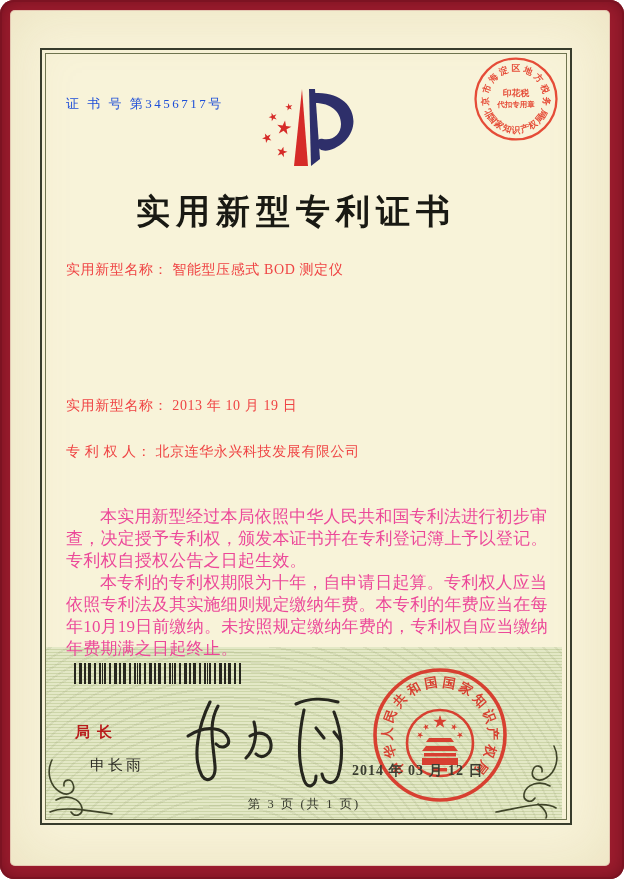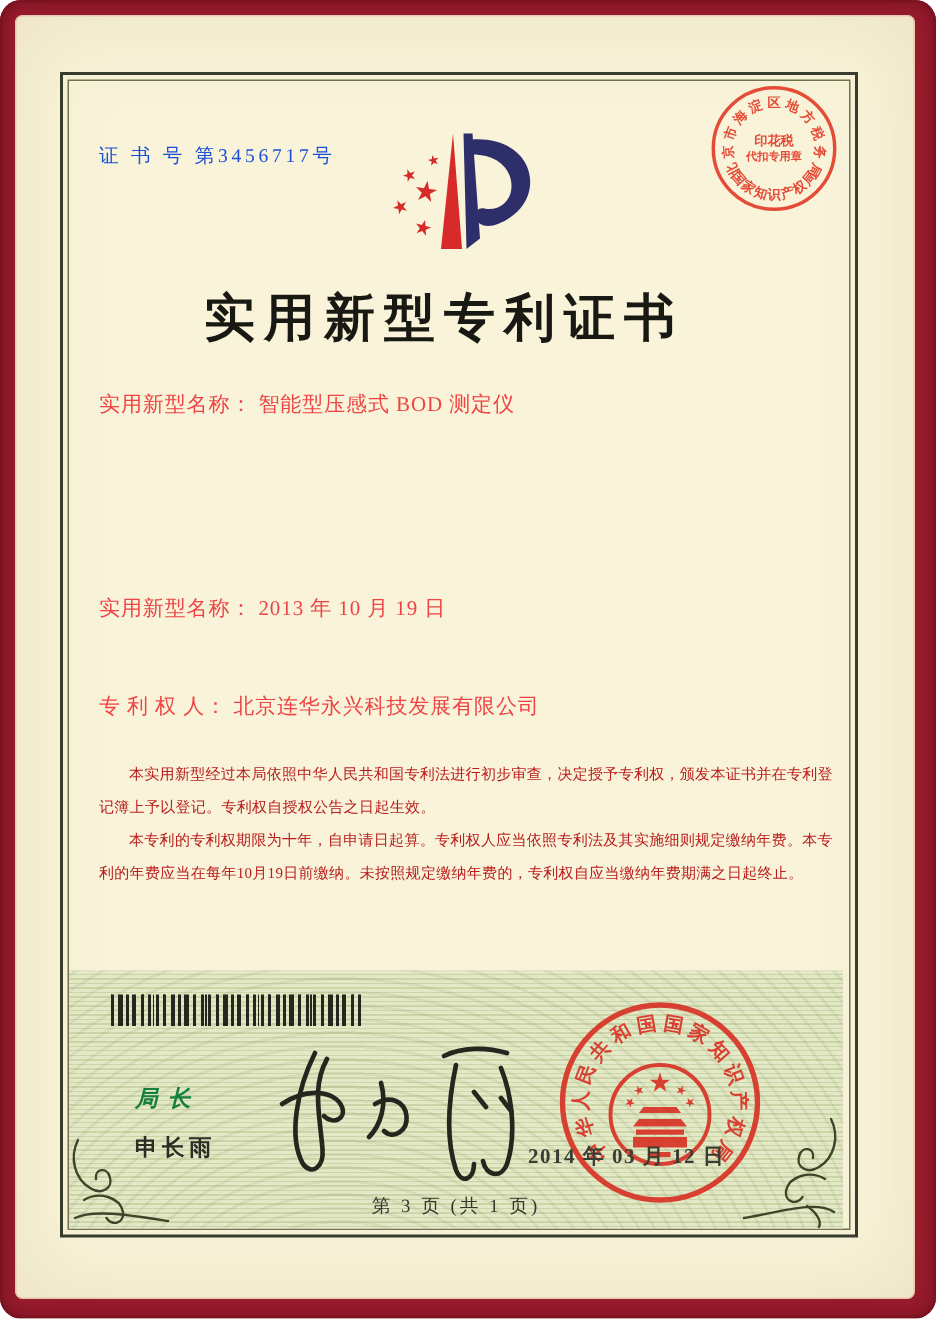--- a/index.html
+++ b/index.html
@@ -16,36 +16,36 @@
   .certno{position:absolute;left:66px;top:95px;font-size:13px;letter-spacing:2.5px;color:#1d4ed8;z-index:4;}
   .logo{position:absolute;left:256px;top:82px;width:100px;height:98px;z-index:3;}
   .tax-seal{position:absolute;left:472px;top:55px;width:88px;height:88px;opacity:.93;z-index:4;}
   .tax-seal text{fill:#e4402c;font-weight:bold;font-family:"Liberation Serif",serif;}
 
   .title{position:absolute;left:32px;top:189px;width:528px;text-align:center;font-size:34px;
         font-weight:700;letter-spacing:6px;color:#191913;z-index:3;}
 
   .field{position:absolute;left:66px;font-size:14px;font-weight:400;color:#ef4444;
         letter-spacing:.6px;white-space:nowrap;z-index:3;}
-  .paras{position:absolute;left:66px;top:506px;width:496px;font-size:10px;line-height:22px;
-        color:#b91c1c;letter-spacing:.2px;z-index:3;}
+  .paras{position:absolute;left:66px;top:506px;width:496px;font-size:17px;line-height:22px;
+        color:#ec4899;letter-spacing:.2px;z-index:3;}
   .paras p{margin:0;text-indent:2em;}
 
   .band{position:absolute;left:46px;top:647px;width:516px;height:172px;z-index:1;
         background:repeating-linear-gradient(180deg,#e3e8c6 0 2px,#ccd5a8 2px 3px);}
   .band::after{content:'';position:absolute;inset:0;
         background:repeating-radial-gradient(circle at 35% 170%, rgba(110,120,70,0) 0 7px, rgba(110,120,70,.10) 7px 9px);}
 
   .barcode{position:absolute;left:74px;top:663px;width:168px;height:21px;z-index:2;
         background:repeating-linear-gradient(90deg,#26261e 0 2px,rgba(0,0,0,0) 2px 5px),
                    repeating-linear-gradient(90deg,#26261e 0 1px,rgba(0,0,0,0) 1px 7px);}
 
-  .signer-title{position:absolute;left:90px;top:723px;font-size:15px;font-weight:600;
-        letter-spacing:7px;color:#15803d;z-index:3;font-style:italic;}
-  .signer-name{position:absolute;left:90px;top:756px;font-size:15px;font-weight:700;
+  .signer-title{position:absolute;left:75px;top:723px;font-size:15px;font-weight:600;
+        letter-spacing:7px;color:#b91c1c;z-index:3;}
+  .signer-name{position:absolute;left:90px;top:756px;font-size:15px;font-weight:400;
         letter-spacing:3px;color:#2c2c24;z-index:3;}
   .sig{position:absolute;left:158px;top:684px;z-index:3;}
 
   .gov-seal{position:absolute;left:370px;top:665px;width:140px;height:140px;z-index:3;opacity:.95;}
   .gov-seal text{fill:#d8382a;font-weight:bold;font-family:"Liberation Serif",serif;}
   .seal-date{position:absolute;left:352px;top:762px;font-size:14px;font-weight:600;
         color:#3a3d31;letter-spacing:1px;z-index:4;}
 
   .footer{position:absolute;left:40px;top:796px;width:528px;text-align:center;font-size:12.5px;
         color:#34372b;letter-spacing:2px;z-index:3;}
@@ -111,21 +111,21 @@
         <text transform="translate(76.8 72.5) rotate(-50.0)" text-anchor="middle" dominant-baseline="central" font-size="10">局</text>
       </g>
     <text x="50" y="47" text-anchor="middle" font-size="10">印花税</text>
     <text x="50" y="59" text-anchor="middle" font-size="8.5">代扣专用章</text>
   </svg>
 
   <div class="title">实用新型专利证书</div>
 
   <div class="field" style="top:261px"><span>实用新型名称：</span> <span>智能型压感式 BOD 测定仪</span></div>
   <div class="field" style="top:397px"><span>实用新型名称：</span> <span>2013 年 10 月 19 日</span></div>
-  <div class="field" style="top:462px"><span>专 利 权 人：</span> <span>北京连华永兴科技发展有限公司</span></div>
+  <div class="field" style="top:443px"><span>专 利 权 人：</span> <span>北京连华永兴科技发展有限公司</span></div>
 
   <div class="paras">
     <p>本实用新型经过本局依照中华人民共和国专利法进行初步审查，决定授予专利权，颁发本证书并在专利登记簿上予以登记。专利权自授权公告之日起生效。</p>
     <p>本专利的专利权期限为十年，自申请日起算。专利权人应当依照专利法及其实施细则规定缴纳年费。本专利的年费应当在每年10月19日前缴纳。未按照规定缴纳年费的，专利权自应当缴纳年费期满之日起终止。</p>
   </div>
 
   <svg class="ornament" style="left:46px;top:752px" width="70" height="67" viewBox="0 0 70 67">
     <g stroke="#3f4429" stroke-width="1.6" fill="none" stroke-linecap="round">
       <path d="M6,8 C0,20 4,34 14,40 C22,45 30,40 27,32 C25,26 17,27 18,34"></path>
       <path d="M10,48 C20,42 34,46 36,56 C37,63 29,66 25,60"></path>

